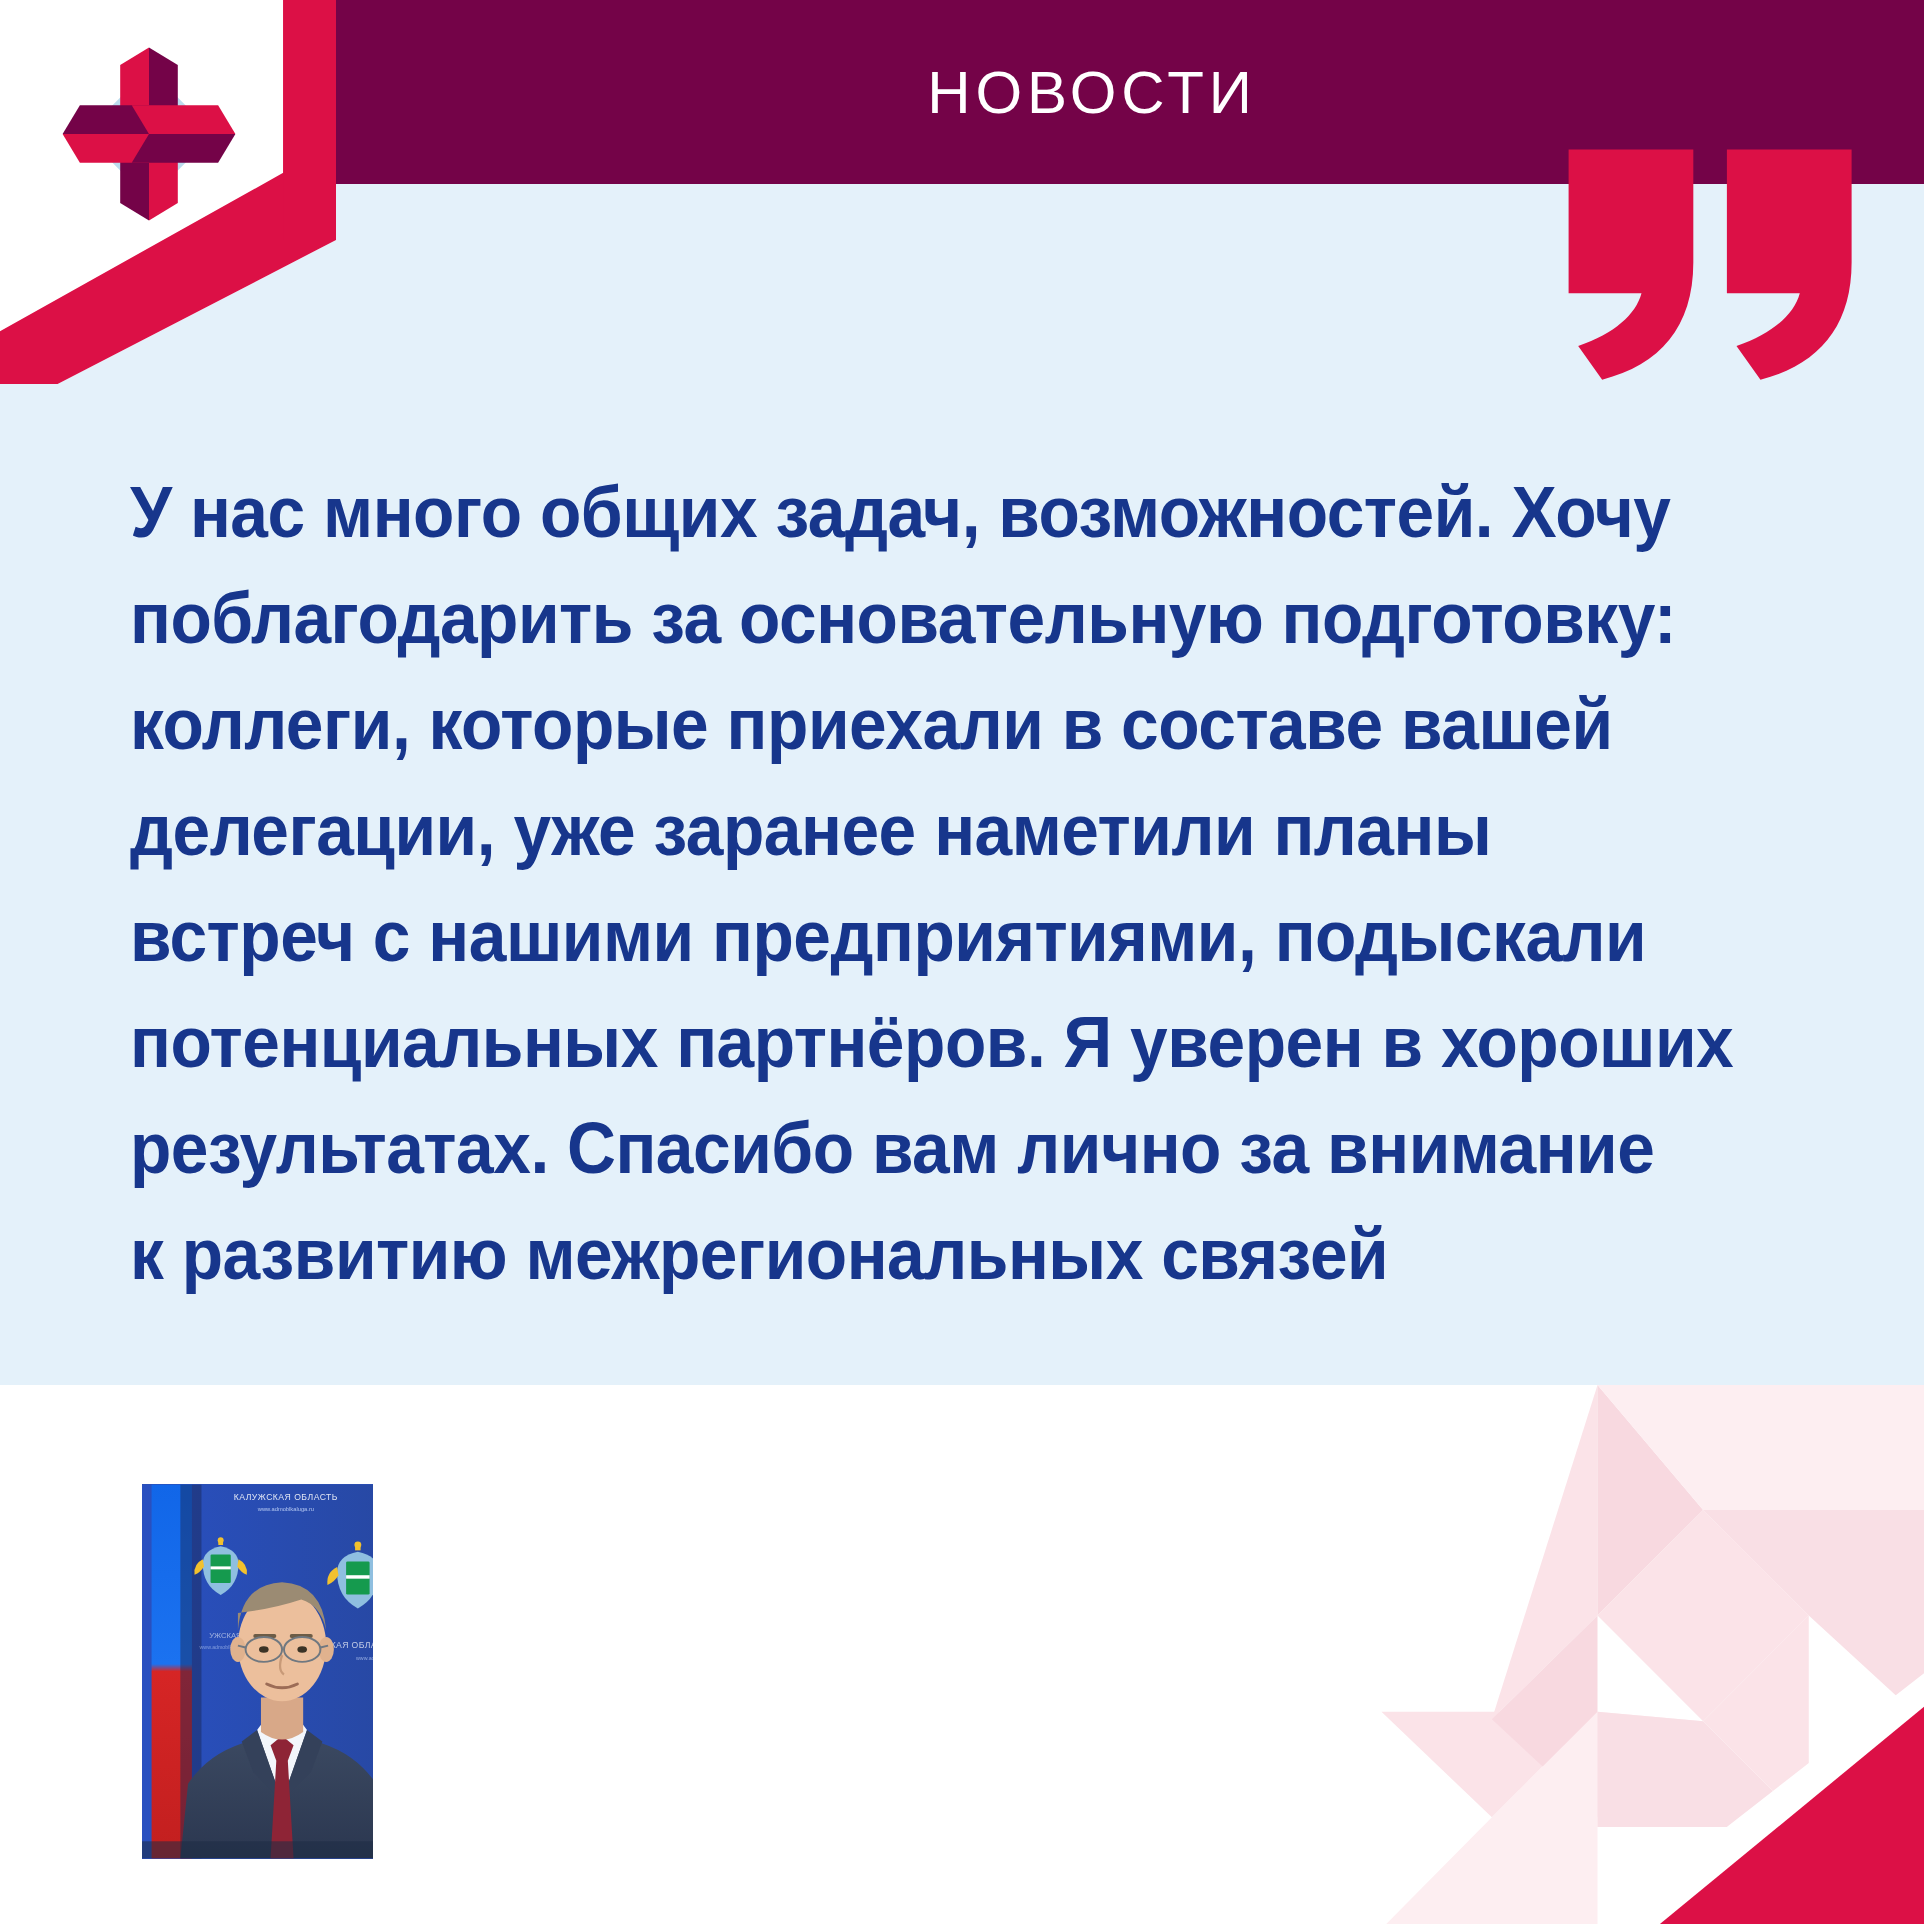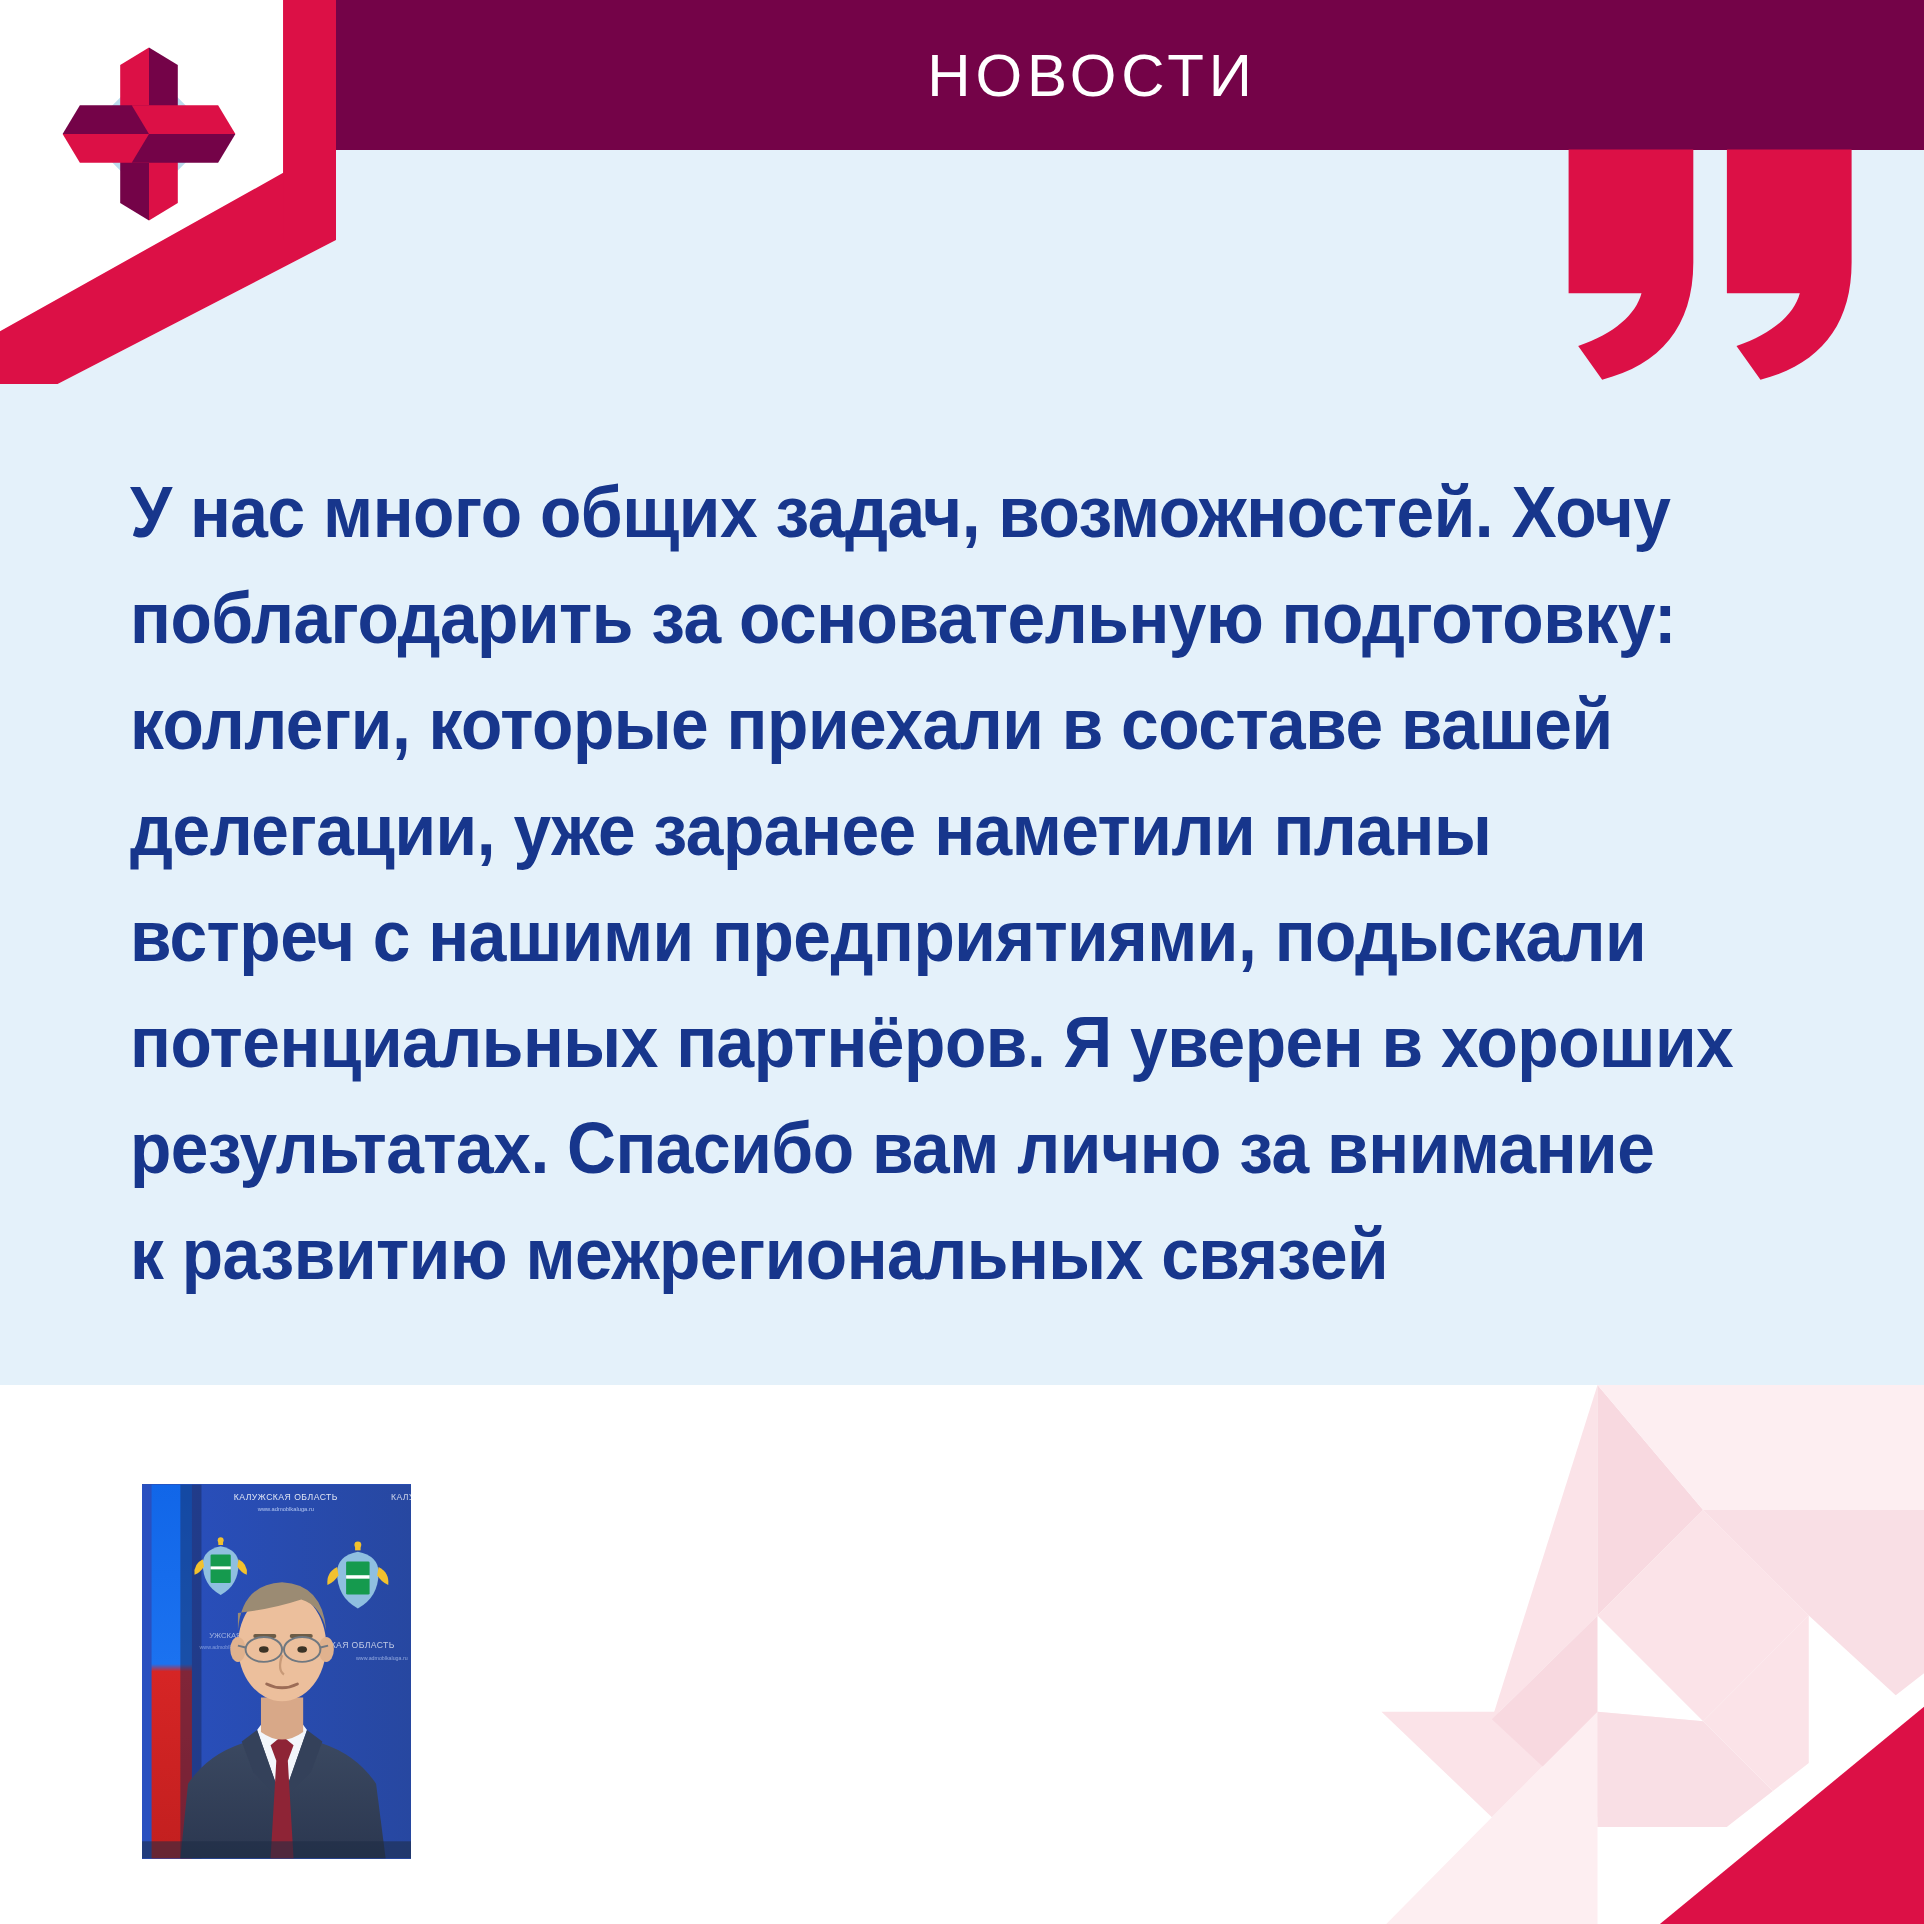--- a/index.html
+++ b/index.html
@@ -19,21 +19,21 @@
     position:absolute;
     left:0; top:0;
     width:1924px; height:1385px;
     background:#e4f1fa;
   }
 
   
   .header-bar{
     position:absolute;
     left:336px; top:0;
-    width:1588px; height:150px;
+    width:1588px; height:184px;
     background:#740348;
     display:flex;
     align-items:center;
     justify-content:center;
   }
   .header-title{
     color:#ffffff;
     font-size:60px;
     letter-spacing:4.8px;
     font-weight:400;
@@ -91,21 +91,21 @@
   .deco-pattern{
     position:absolute;
     right:0; top:0;
     width:653px; height:539px;
   }
 
   
   .portrait{
     position:absolute;
     left:142px; top:1484px;
-    width:269px; height:375px;
+    width:231px; height:375px;
     overflow:hidden;
     background:#2b4fb5;
   }
   .portrait svg{display:block;}
 
   
   .speaker{
     position:absolute;
     left:629px; top:1576px;
     width:1057px;

